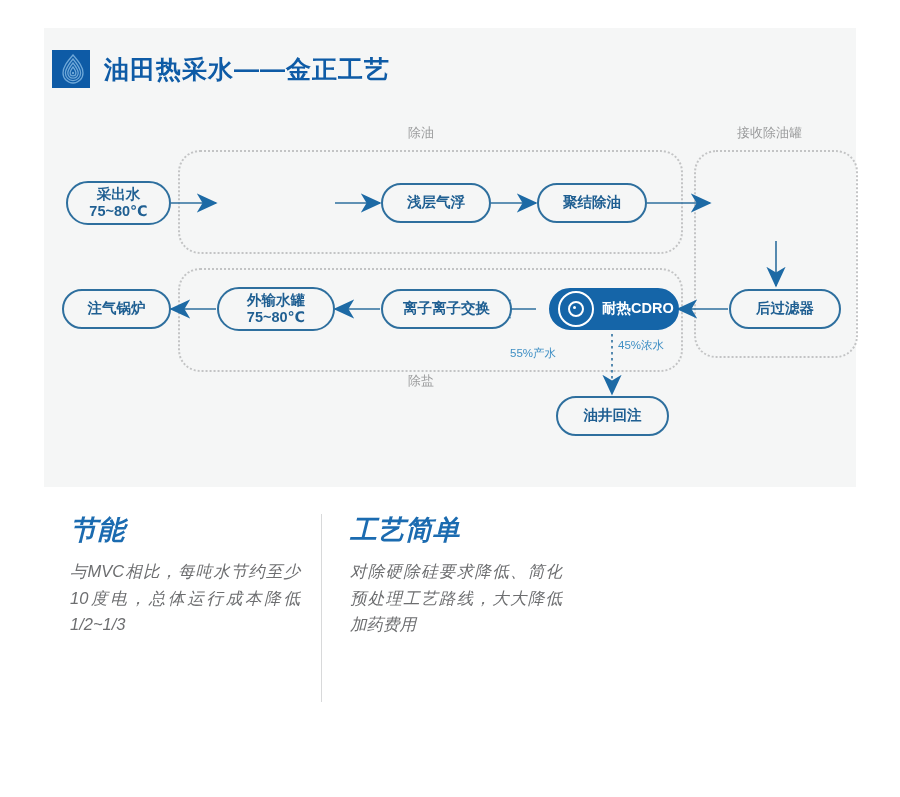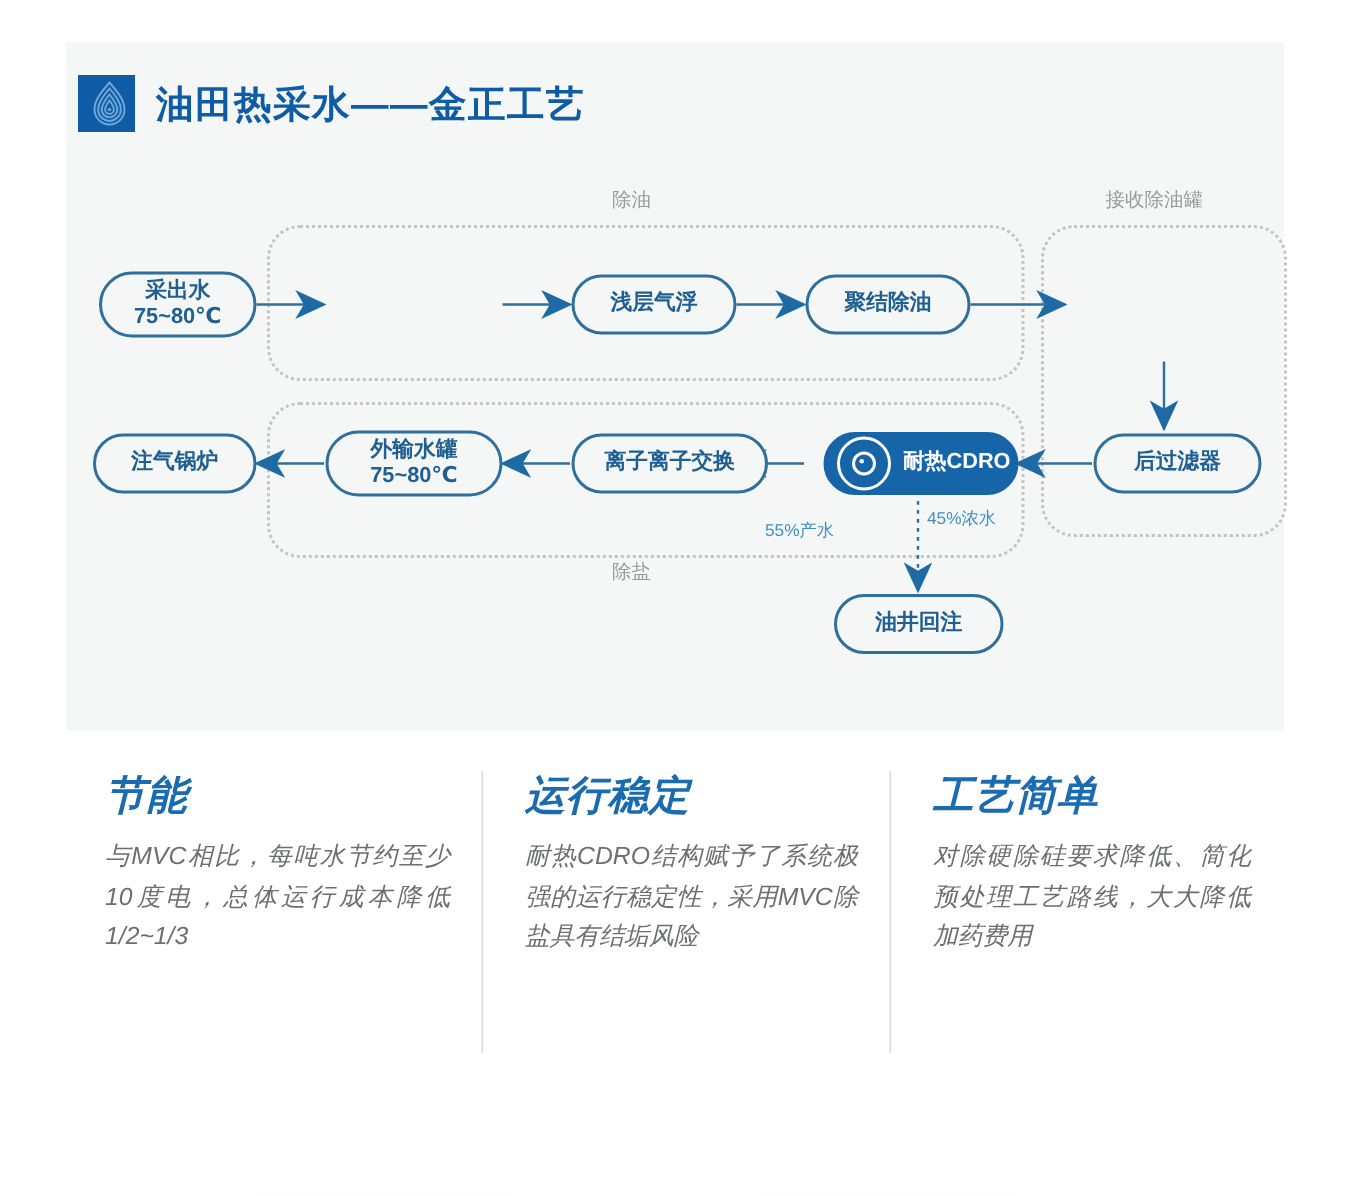--- a/index.html
+++ b/index.html
@@ -298,24 +298,19 @@
 </div>
 
 <div id="features">
 
   <div class="feature col0">
     <h2>节能</h2>
     <p>与MVC相比，每吨水节约至少10度电，总体运行成本降低1/2~1/3</p>
     <div class="divider"></div>
   </div>
 
-  <div class="feature col1">
-    <h2>运行稳定</h2>
-    <p>耐热CDRO结构赋予了系统极强的运行稳定性，采用MVC除盐具有结垢风险</p>
-    <div class="divider"></div>
-  </div>
 
   <div class="feature col2">
     <h2>工艺简单</h2>
     <p>对除硬除硅要求降低、简化预处理工艺路线，大大降低加药费用</p>
   </div>
 
 </div>
 
 </body></html>

